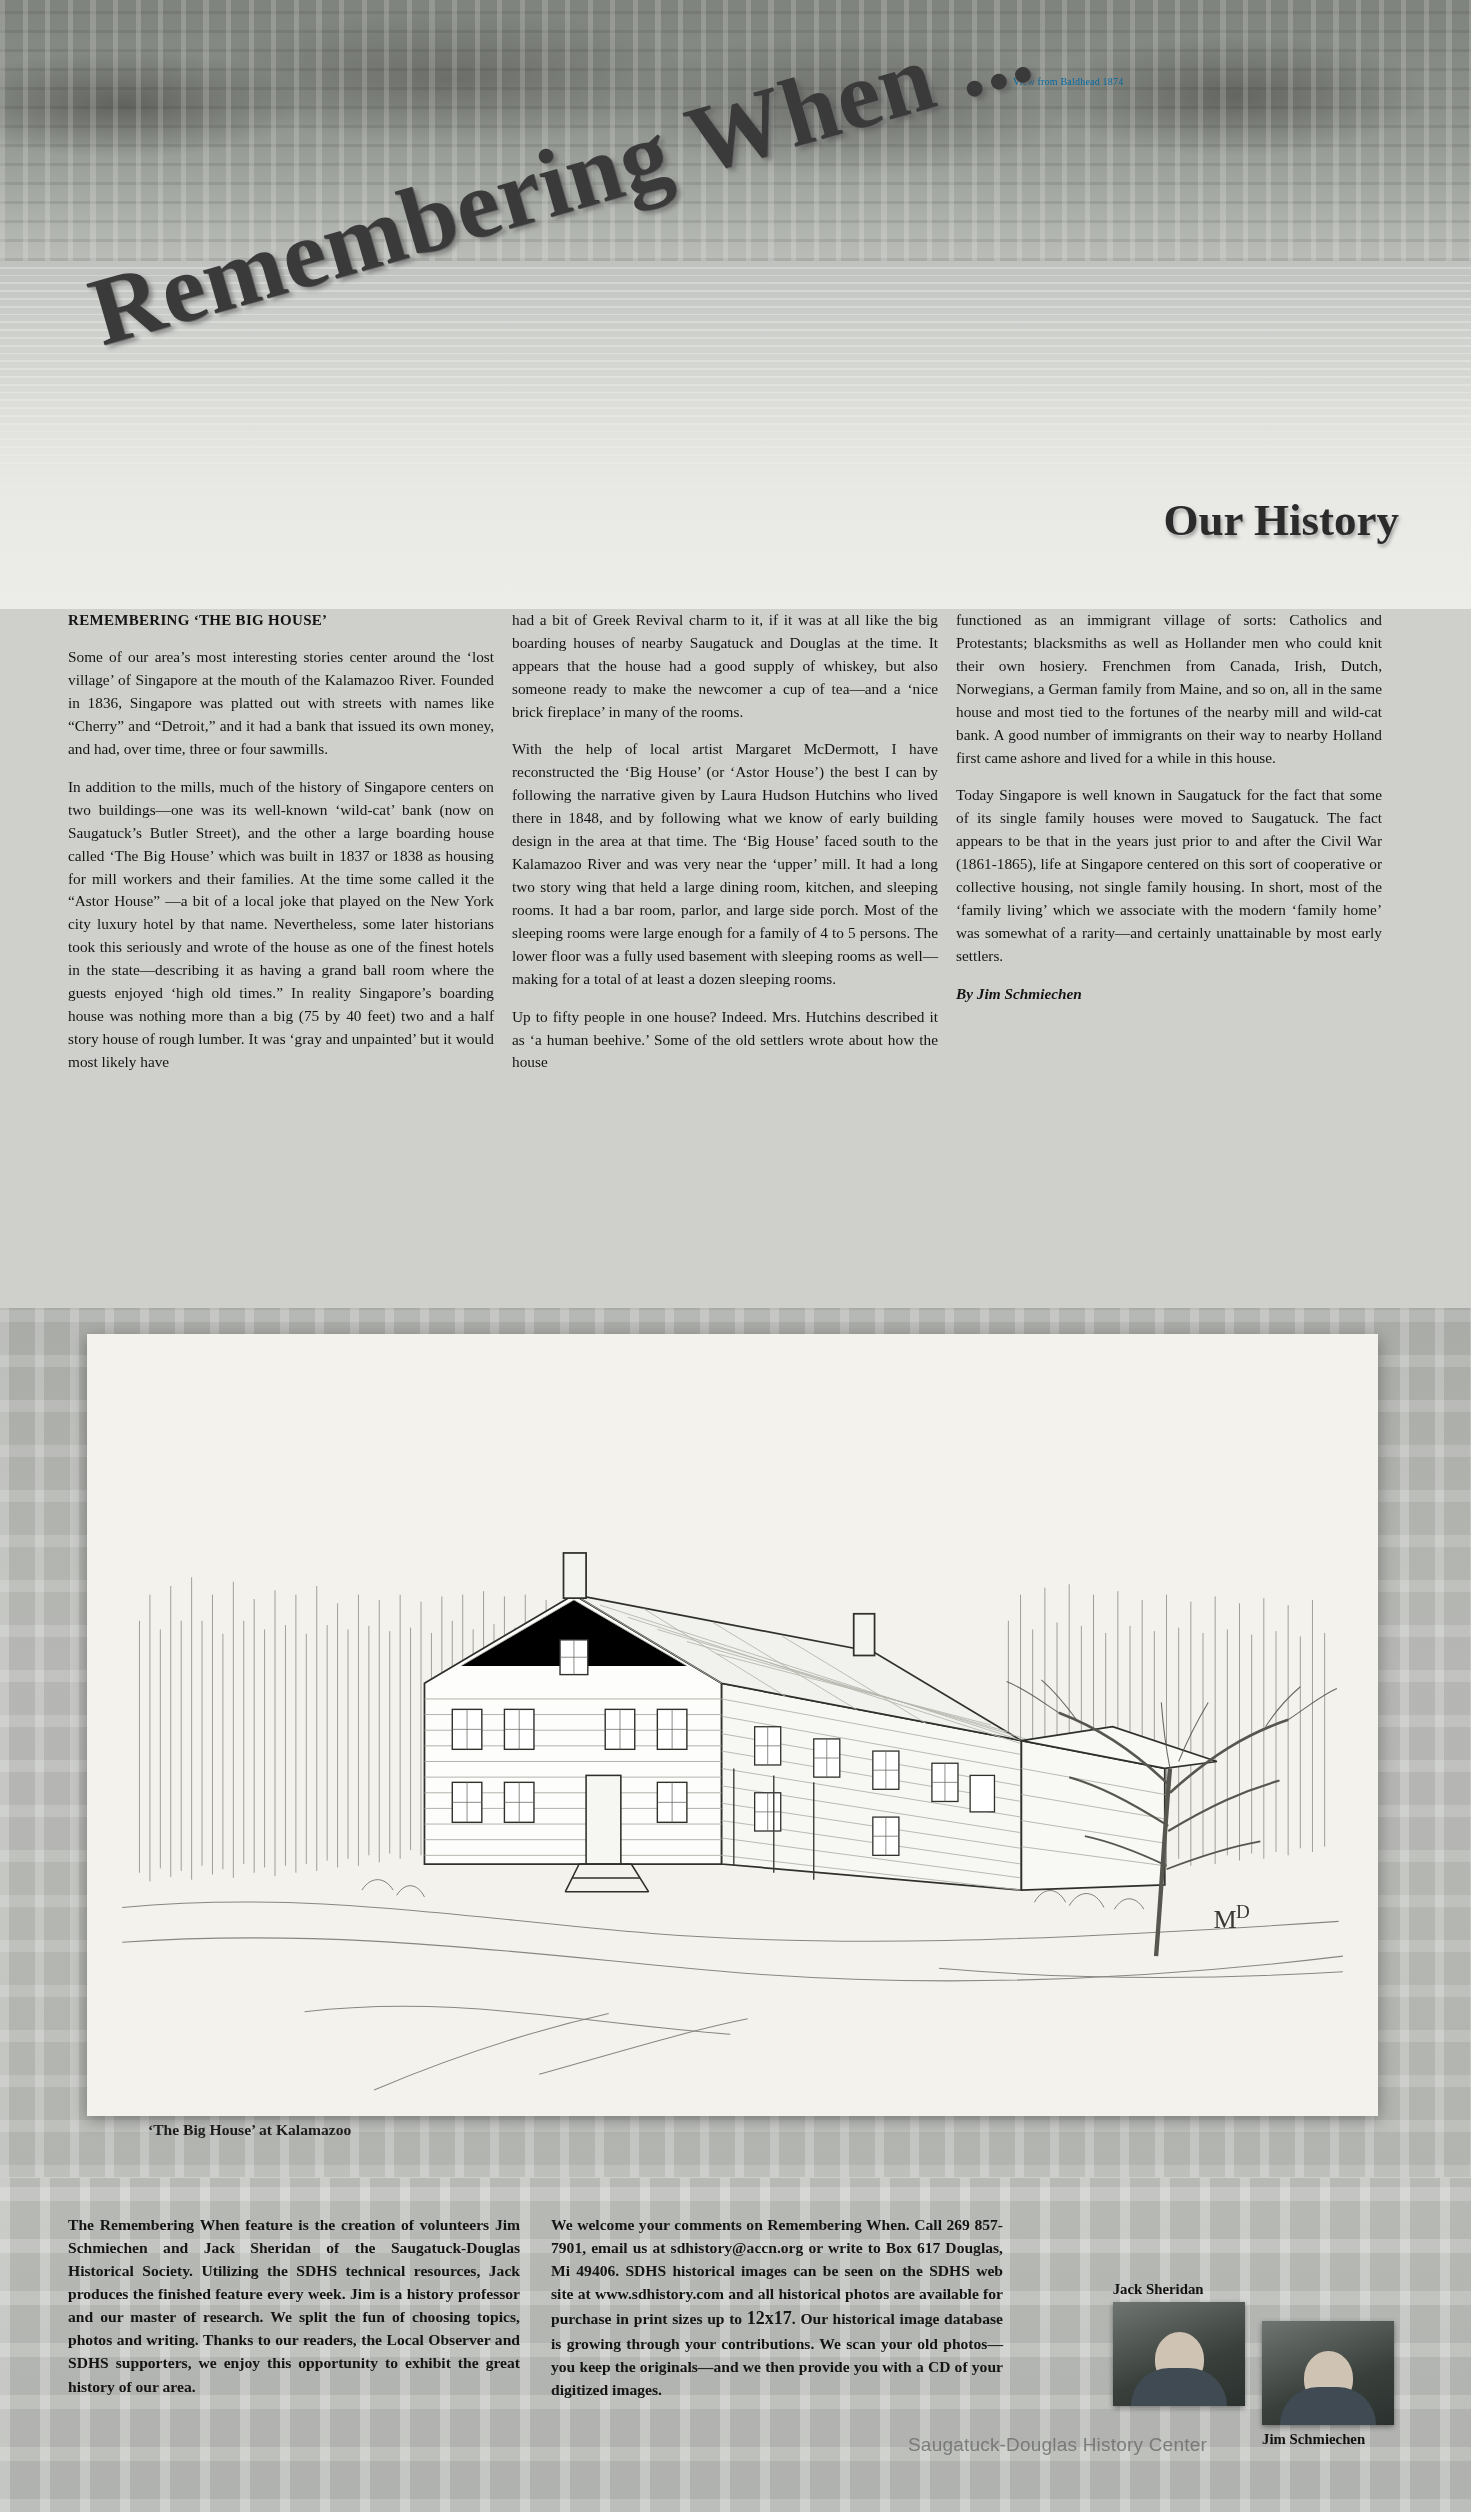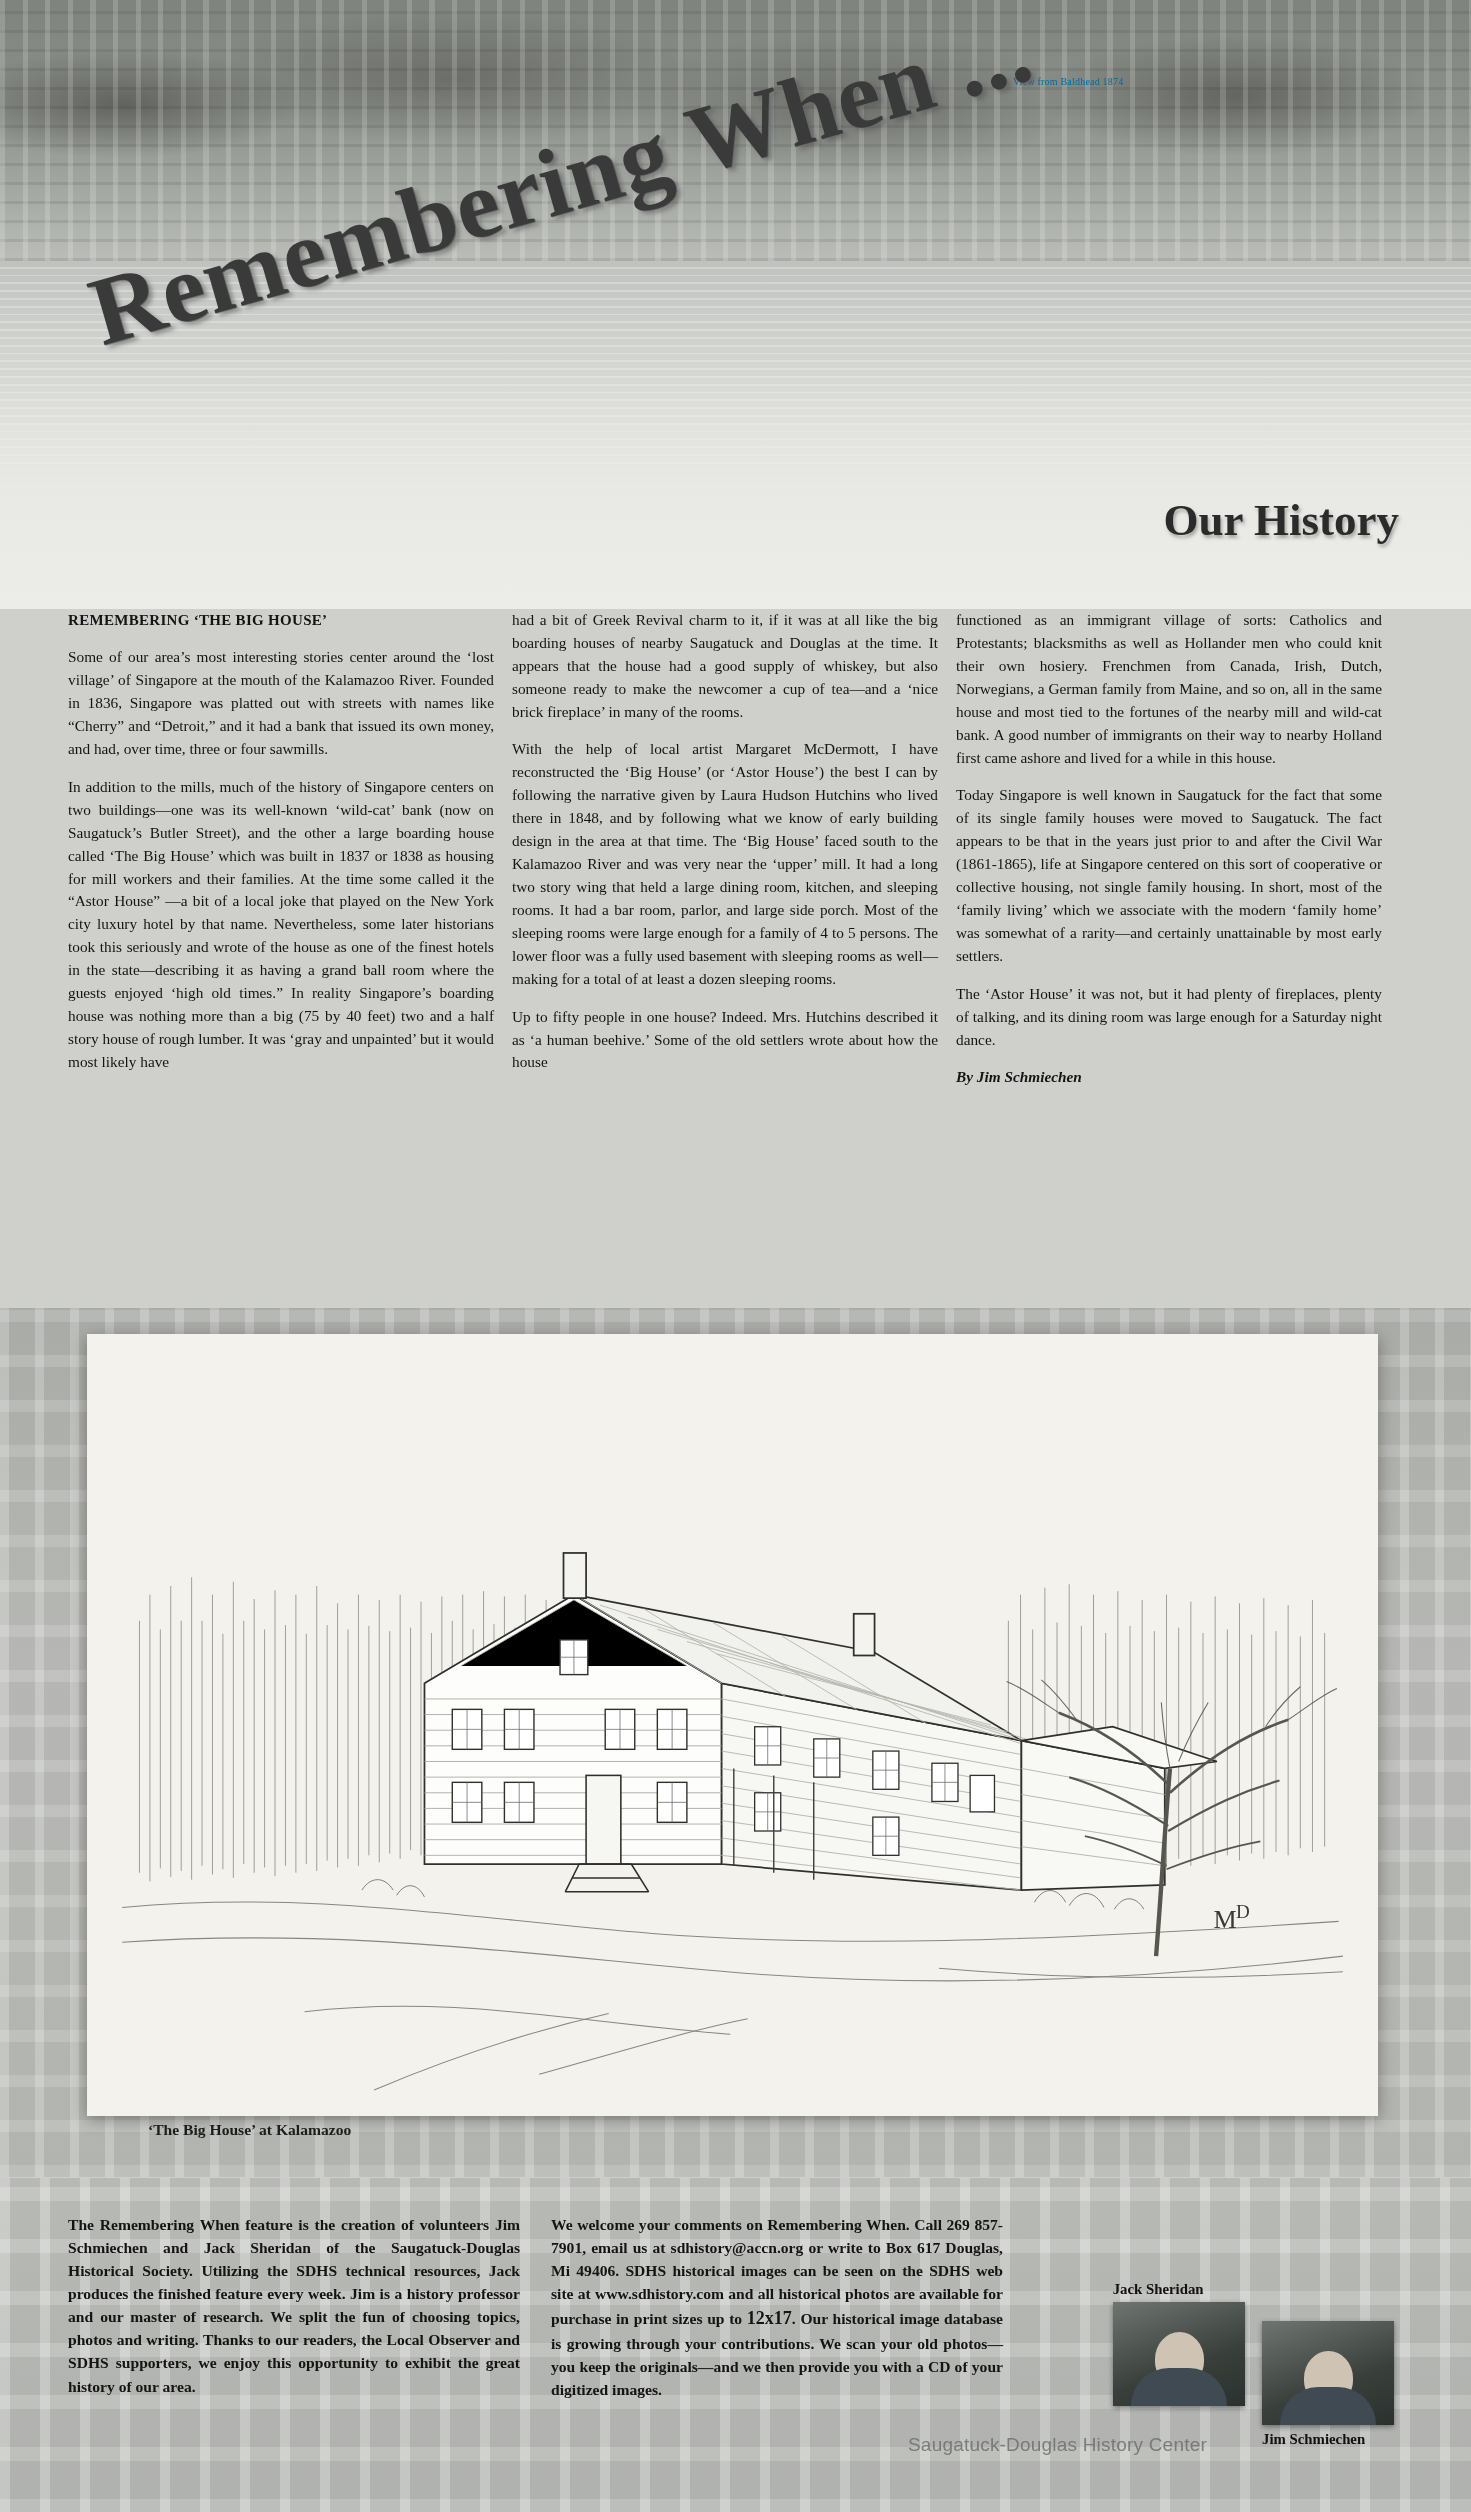--- a/index.html
+++ b/index.html
@@ -280,21 +280,20 @@
 
     <div class="col">
       <p>had a bit of Greek Revival charm to it, if it was at all like the big boarding houses of nearby Saugatuck and Douglas at the time. It appears that the house had a good supply of whiskey, but also someone ready to make the newcomer a cup of tea—and a ‘nice brick fireplace’ in many of the rooms.</p>
       <p>With the help of local artist Margaret McDermott, I have reconstructed the ‘Big House’ (or ‘Astor House’) the best I can by following the narrative given by Laura Hudson Hutchins who lived there in 1848, and by following what we know of early building design in the area at that time. The ‘Big House’ faced south to the Kalamazoo River and was very near the ‘upper’ mill. It had a long two story wing that held a large dining room, kitchen, and sleeping rooms. It had a bar room, parlor, and large side porch. Most of the sleeping rooms were large enough for a family of 4 to 5 persons. The lower floor was a fully used basement with sleeping rooms as well—making for a total of at least a dozen sleeping rooms.</p>
       <p>Up to fifty people in one house? Indeed. Mrs. Hutchins described it as ‘a human beehive.’ Some of the old settlers wrote about how the house</p>
     </div>
 
     <div class="col">
       <p>functioned as an immigrant village of sorts: Catholics and Protestants; blacksmiths as well as Hollander men who could knit their own hosiery. Frenchmen from Canada, Irish, Dutch, Norwegians, a German family from Maine, and so on, all in the same house and most tied to the fortunes of the nearby mill and wild-cat bank. A good number of immigrants on their way to nearby Holland first came ashore and lived for a while in this house.</p>
       <p>Today Singapore is well known in Saugatuck for the fact that some of its single family houses were moved to Saugatuck. The fact appears to be that in the years just prior to and after the Civil War (1861-1865), life at Singapore centered on this sort of cooperative or collective housing, not single family housing. In short, most of the ‘family living’ which we associate with the modern ‘family home’ was somewhat of a rarity—and certainly unattainable by most early settlers.</p>
-      <p>The ‘Astor House’ it was not, but it had plenty of fireplaces, plenty of talking, and its dining room was large enough for a Saturday night dance.</p>
       <p class="byline">By  Jim Schmiechen</p>
     </div>
 
   </div>
 
   <div class="drawing-zone">
     <div class="drawing-frame">
       <svg viewBox="0 0 1485 900" preserveAspectRatio="xMidYMid meet">
         <rect x="0" y="0" width="1485" height="900" fill="#f3f2ed"></rect>
 

